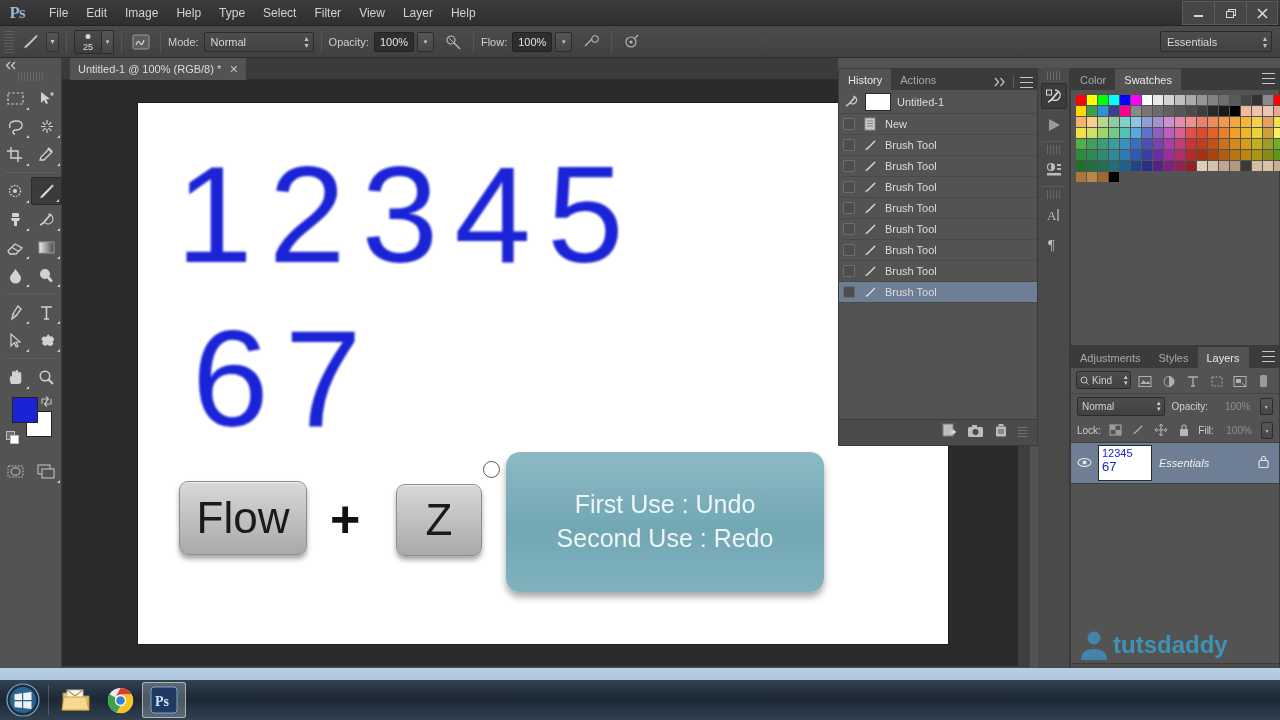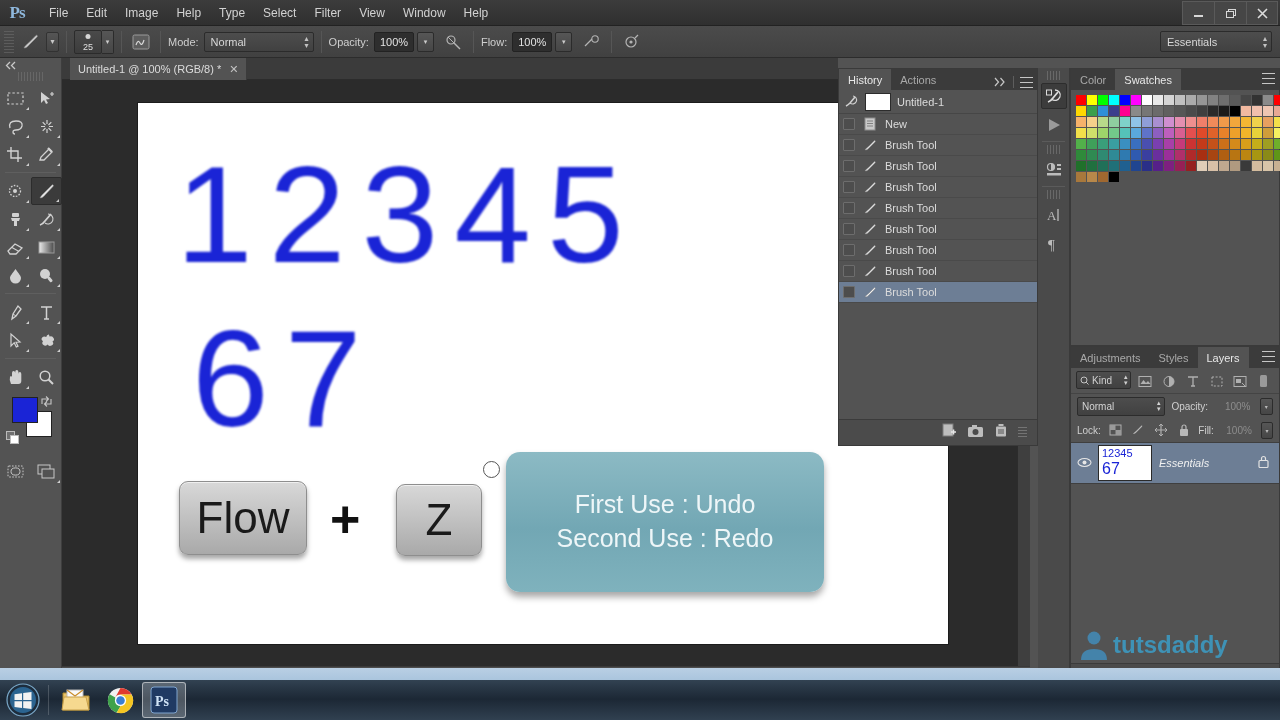--- a/index.html
+++ b/index.html
@@ -272,21 +272,21 @@
     <div class="ps-logo">Ps</div>
     <div class="menubar">
       <div class="menu-item">File</div>
       <div class="menu-item">Edit</div>
       <div class="menu-item">Image</div>
       <div class="menu-item">Help</div>
       <div class="menu-item">Type</div>
       <div class="menu-item">Select</div>
       <div class="menu-item">Filter</div>
       <div class="menu-item">View</div>
-      <div class="menu-item">Window</div>
+      <div class="menu-item">Layer</div>
       <div class="menu-item">Help</div>
     </div>
     <div class="win-btns">
       <div class="win-btn">
         <svg width="11" height="9">
             <rect x="1" y="6" width="9" height="2" fill="#d8d8d8"></rect>
           </svg>
       </div>
       <div class="win-btn">
         <svg width="12" height="11">
@@ -1053,21 +1053,21 @@
 
     <div class="layer-item">
       <span style="width:14px">
         <svg width="15" height="11">
             <ellipse cx="7.5" cy="5.5" rx="6.5" ry="4" fill="none" stroke="#e6e6e6" stroke-width="1.1"></ellipse>
             <circle cx="7.5" cy="5.5" r="2" fill="#e6e6e6"></circle>
           </svg>
       </span>
       <span class="layer-thumb">
         <span style="position:absolute;left:3px;top:1px;font-size:11px;color:#1a24d6;font-family:'Liberation Sans',sans-serif;line-height:1.15;">12345</span>
-        <span style="position:absolute;left:3px;top:14px;font-size:16px;color:#1a24d6;font-family:'Liberation Sans',sans-serif;line-height:1.15;">67</span>
+        <span style="position:absolute;left:3px;top:14px;font-size:13px;color:#1a24d6;font-family:'Liberation Sans',sans-serif;line-height:1.15;">67</span>
       </span>
       <span class="layer-name">Essentials</span>
       <span style="width:16px">
         <svg width="13" height="15">
             <rect x="2" y="6.5" width="9" height="7" rx="1" fill="none" stroke="#e2e2e2" stroke-width="1.2"></rect>
             <path d="M4.5 6.5 V4.5 a2 2 0 0 1 4 0 v2" fill="none" stroke="#e2e2e2" stroke-width="1.2"></path>
           </svg>
       </span>
     </div>
 

